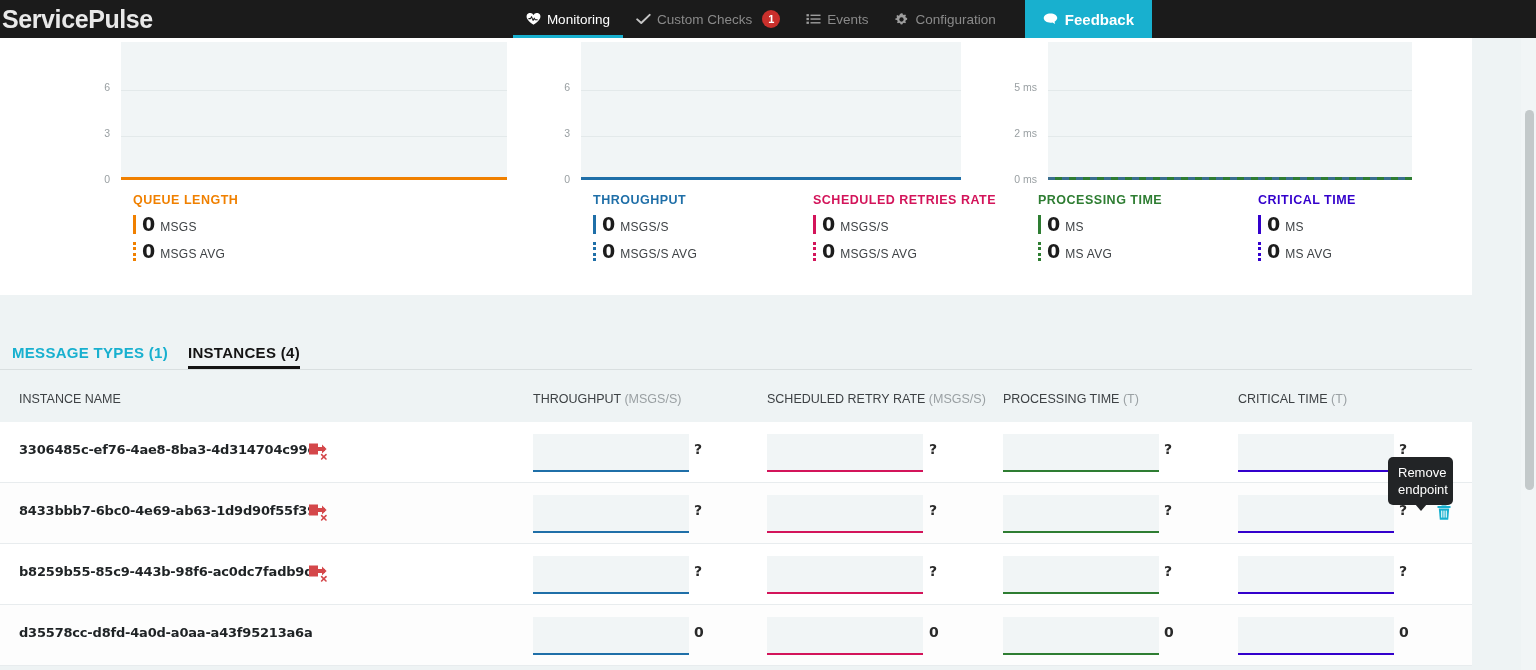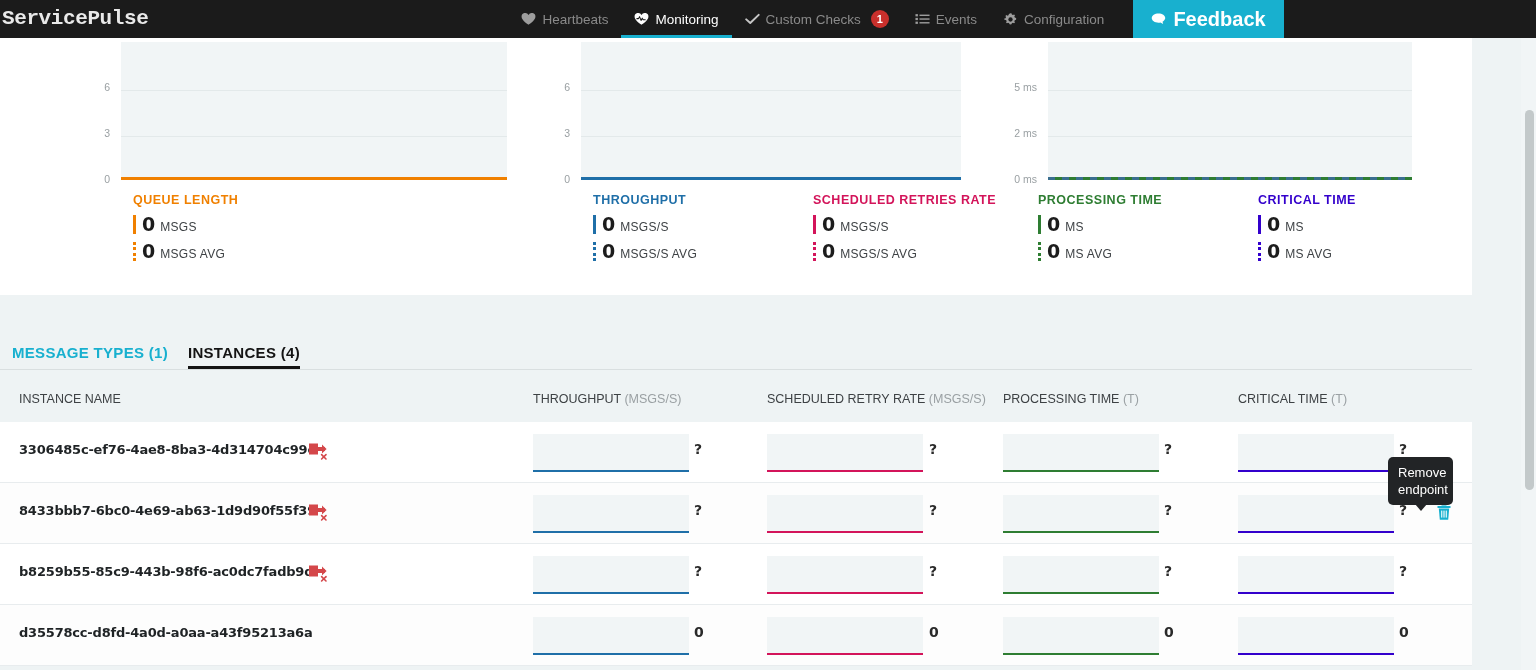--- a/index.html
+++ b/index.html
@@ -10,23 +10,23 @@
     overflow: hidden;
   }
 
   
   .navbar {
     position: absolute; top: 0; left: 0; width: 1536px; height: 38px;
     background: #1b1b1b;
     display: flex; align-items: center;
   }
   .brand {
-    color: #e9e9e9; font-size: 21px; font-weight: bold;
+    color: #e9e9e9; font-size: 25px; font-weight: bold;
     letter-spacing: -0.4px; padding-left: 2px; line-height: 38px;
-    font-family: Liberation Mono, monospace;
+    font-family: Liberation Sans, sans-serif;
   }
   .nav-items { display: flex; align-items: stretch; height: 38px; margin-left: 360px; }
   .nav-item {
     display: flex; align-items: center; gap: 6px;
     padding: 0 13px; height: 38px; position: relative;
     color: #8a8a8a; font-size: 13.5px; white-space: nowrap;
     cursor: pointer;
   }
   .nav-item.active { color: #ffffff; }
   .nav-item.active:after {
@@ -37,21 +37,21 @@
   .nav-ico svg { display:block; }
   .badge-count {
     display:inline-flex; align-items:center; justify-content:center;
     min-width: 18px; height: 18px; border-radius: 9px;
     background: #c9302c; color: #fff; font-size: 11px; font-weight: bold;
     margin-left: 4px; padding: 0 5px;
   }
   .feedback-btn {
     display:flex; align-items:center; gap:7px;
     margin-left: 16px; height: 38px; padding: 0 18px;
-    background: #18b0cf; color:#fff; font-size: 20px; font-weight: bold;
+    background: #18b0cf; color:#fff; font-size: 15px; font-weight: bold;
     cursor:pointer; border: none;
     font-family: "Liberation Sans", sans-serif;
   }
 
   
   .graph-panel {
     position: absolute; top: 38px; left: 0;
     width: 1472px; height: 257px;
     background: #ffffff;
   }
@@ -179,28 +179,20 @@
   }
 </style>
 </head>
 <body>
 
 <div class="navbar">
   <div class="brand">ServicePulse</div>
   <div class="nav-items">
 
 
-    <div class="nav-item">
-      <span class="nav-ico">
-        <svg viewBox="0 0 16 14" width="15" height="14">
-            <path d="M8 13.2S0.6 8.6 0.6 4.6A3.9 3.9 0 0 1 8 2.8 3.9 3.9 0 0 1 15.4 4.6c0 4-7.4 8.6-7.4 8.6z" fill="#9d9d9d"></path>
-          </svg>
-      </span>
-      <span>Heartbeats</span>
-    </div>
 
     <div class="nav-item active">
       <span class="nav-ico">
         <svg viewBox="0 0 16 14" width="15" height="14">
             <path d="M8 13.2S0.6 8.6 0.6 4.6A3.9 3.9 0 0 1 8 2.8 3.9 3.9 0 0 1 15.4 4.6c0 4-7.4 8.6-7.4 8.6z" fill="#ffffff"></path>
             <path d="M2.6 6.6h2.2l1.1-2.1 1.6 4 1.3-2.4 1 1.6h2.6" fill="none" stroke="#1b1b1b" stroke-width="1.1" stroke-linejoin="round"></path>
           </svg>
       </span>
       <span>Monitoring</span>
     </div>

